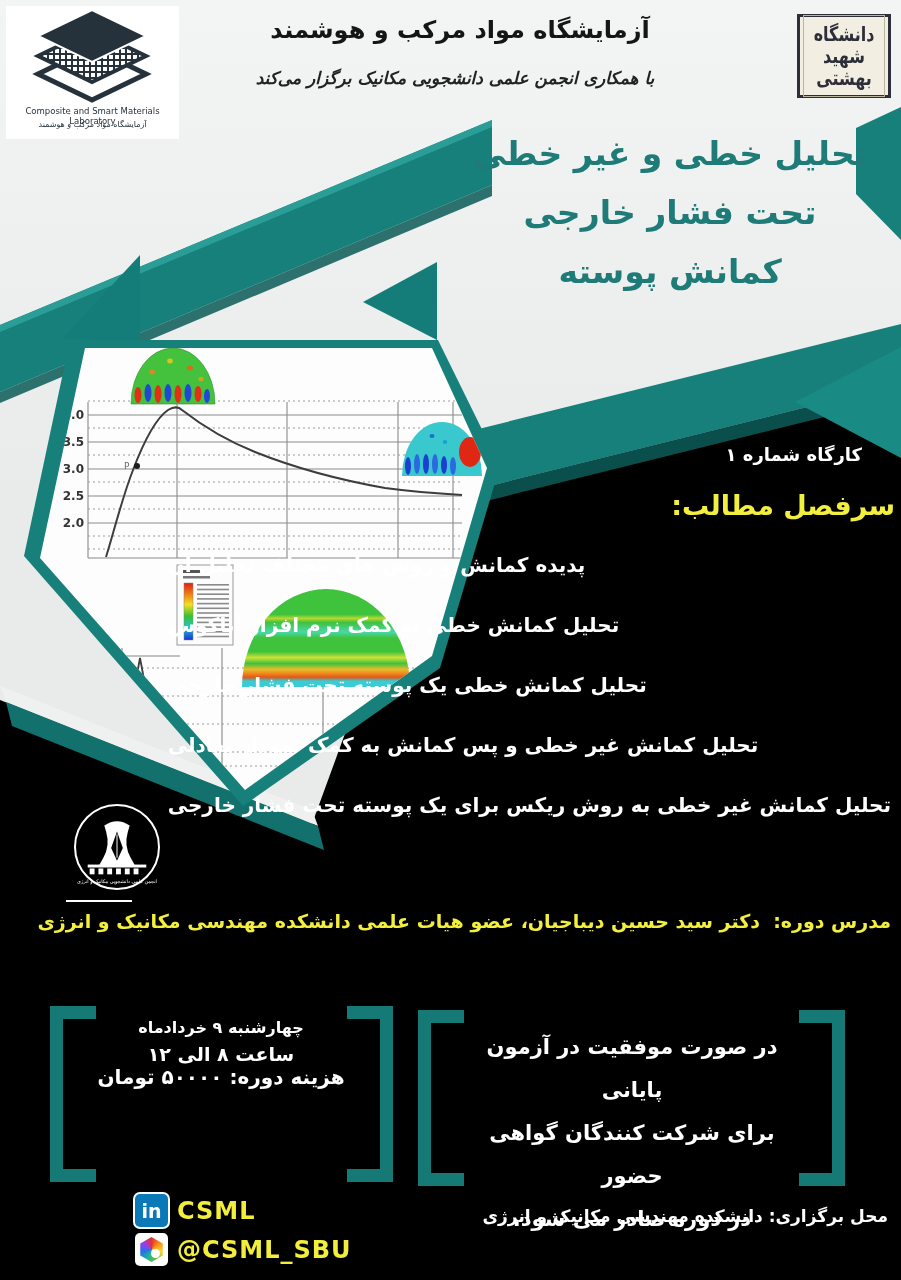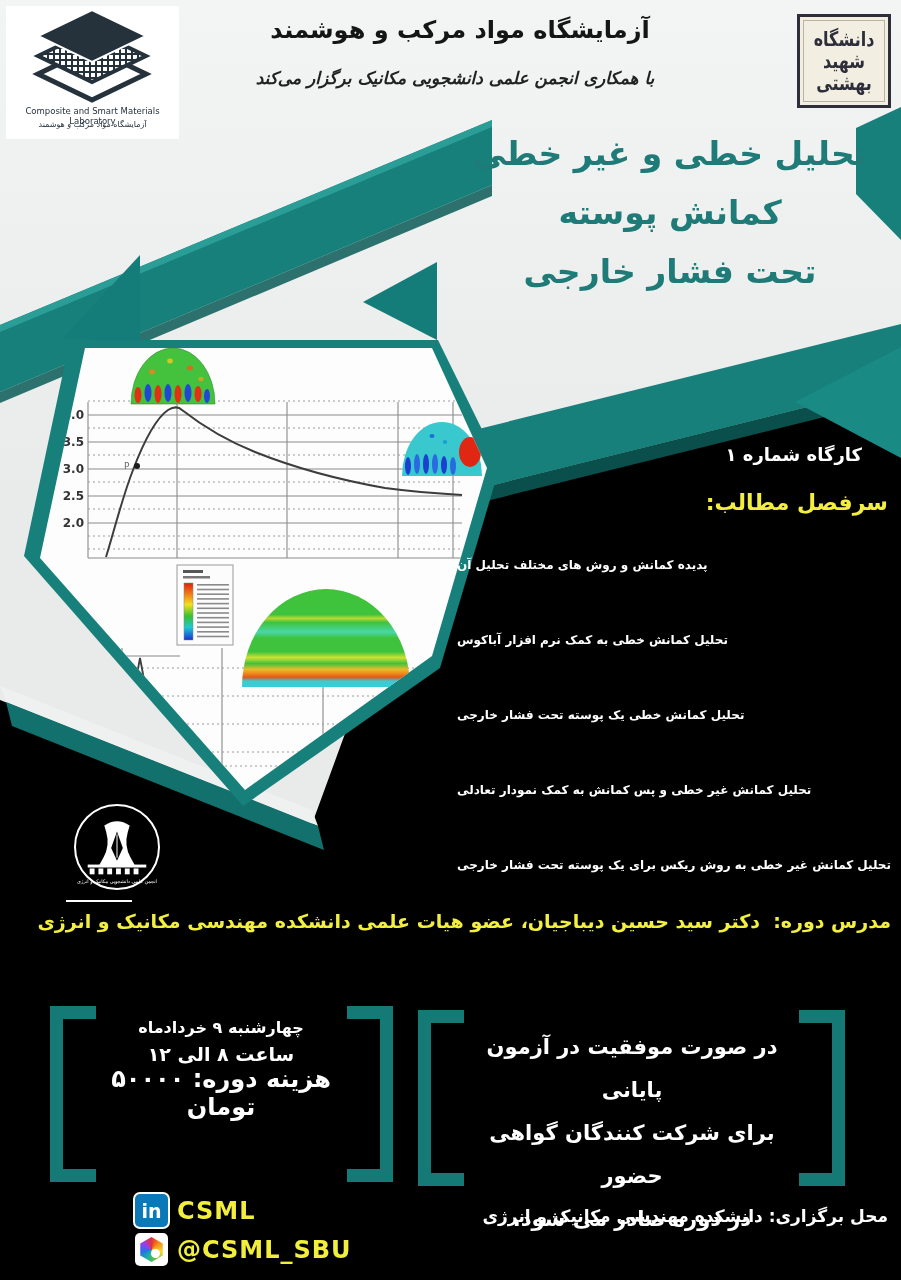--- a/index.html
+++ b/index.html
@@ -7,28 +7,28 @@
     position:relative;width:901px;height:1280px;overflow:hidden;
     background:linear-gradient(180deg,#f3f5f4,#e8ebea 40%);
     font-family:"DejaVu Sans",sans-serif;
   }
   .bg{position:absolute;left:0;top:0;}
   .txt{position:absolute;direction:rtl;}
   .header-1{left:180px;top:16px;width:560px;text-align:center;font-size:24px;font-weight:bold;color:#151515;}
   .header-2{left:145px;top:68px;width:620px;text-align:center;font-size:17px;font-weight:bold;color:#222;font-style:italic;}
   .title{left:440px;top:124px;width:460px;text-align:center;color:#1e7b77;font-weight:bold;font-size:33px;line-height:59px;}
   .workshop-no{right:39px;top:444px;color:#fff;font-size:18px;font-weight:bold;}
-  .topics-heading{right:13px;top:490px;color:#f3ef3f;font-size:22px;font-weight:bold;}
-  .topics{right:10px;top:552px;display:flex;flex-direction:column;align-items:flex-end;gap:49px;color:#fff;font-size:12px;font-weight:bold;}
+  .topics-heading{right:6px;top:490px;color:#f3ef3f;font-size:27px;font-weight:bold;}
+  .topics{right:10px;top:552px;display:flex;flex-direction:column;align-items:flex-end;gap:34px;color:#fff;font-size:20px;font-weight:bold;}
   .topics div{line-height:26px;white-space:nowrap;}
   .instructor{right:10px;top:910px;color:#f3ef3f;font-size:19px;font-weight:bold;white-space:nowrap;}
   .schedule{left:96px;top:1018px;width:250px;text-align:center;color:#fff;font-weight:bold;}
   .schedule .l1{font-size:16px;margin-bottom:6px;}
   .schedule .l2{font-size:19px;}
-  .schedule .fee{font-size:24px;}
+  .schedule .fee{font-size:20px;}
   .certificate{left:466px;top:1026px;width:332px;text-align:center;color:#fff;font-weight:bold;font-size:21px;line-height:43px;}
   .venue{right:13px;top:1206px;color:#fff;font-size:17px;font-weight:bold;}
   .br{position:absolute;width:46px;height:176px;border:13px solid #157a76;box-sizing:border-box;}
   .br.open{border-right:none;}
   .br.close{border-left:none;}
   .br-l-open{left:50px;top:1006px;}
   .br-l-close{left:347px;top:1006px;}
   .br-r-open{left:418px;top:1010px;}
   .br-r-close{left:799px;top:1010px;}
   .socials{position:absolute;left:135px;top:1194px;display:flex;flex-direction:column;gap:6px;}
@@ -37,21 +37,21 @@
     color:#fff;font-weight:bold;font-size:19px;display:flex;align-items:center;justify-content:center;}
   .hex-icon{width:33px;height:33px;border-radius:5px;background:#fff;position:relative;}
   .hexring{position:absolute;left:4px;top:4px;width:25px;height:25px;
     clip-path:polygon(50% 0,95% 26%,95% 74%,50% 100%,5% 74%,5% 26%);
     background:conic-gradient(#e23333,#f59016,#f5d933,#6cc033,#19b3a0,#2670e8,#9a3df0,#e23333);}
   .hexhole{position:absolute;left:12px;top:12px;width:9px;height:9px;border-radius:50%;background:#fff;}
   .handle{color:#f2ee3c;font-size:24px;font-weight:bold;letter-spacing:1px;}
   .csml-logo{position:absolute;left:6px;top:6px;width:173px;height:133px;background:#fff;}
   .csml-cap-en{position:absolute;left:0;top:100px;width:173px;text-align:center;font-size:8.5px;color:#25323c;}
   .csml-cap-fa{position:absolute;left:0;top:114px;width:173px;text-align:center;font-size:8px;color:#25323c;direction:rtl;}
-  .sbu-logo{position:absolute;left:797px;top:14px;width:94px;height:94px;background:#f2eee1;
+  .sbu-logo{position:absolute;left:797px;top:14px;width:94px;height:84px;background:#f2eee1;
     border:3px solid #2e2e3a;box-sizing:border-box;display:flex;align-items:center;justify-content:center;}
   .sbu-inner{width:80px;height:80px;border:1px solid #b9b3a0;display:flex;align-items:center;justify-content:center;}
   .sbu-text{direction:rtl;text-align:center;color:#2e2e3a;font-weight:bold;font-size:16px;line-height:1.1;transform:scaleY(1.25);}
   .assoc-logo{position:absolute;left:74px;top:804px;width:86px;height:86px;border:2px solid #fff;border-radius:50%;box-sizing:border-box;}
   .assoc-line{position:absolute;left:66px;top:900px;width:66px;height:2px;background:#fff;}
 </style>
 </head>
 <body>
 
 <div class="poster">
@@ -244,22 +244,22 @@
     <div class="sbu-inner">
       <div class="sbu-text">دانشگاه شهید بهشتی</div>
     </div>
   </div>
 
   <div class="txt header-1">آزمایشگاه مواد مرکب و هوشمند</div>
   <div class="txt header-2">با همکاری انجمن علمی دانشجویی مکانیک برگزار می‌کند</div>
 
   <div class="txt title">
     <div>تحلیل خطی و غیر خطی</div>
+    <div>تحت فشار خارجی</div>
     <div>کمانش پوسته</div>
-    <div>تحت فشار خارجی</div>
   </div>
 
   <div class="txt workshop-no">کارگاه شماره ۱</div>
   <div class="txt topics-heading">سرفصل مطالب:</div>
   <div class="txt topics">
     <div>پدیده کمانش و روش های مختلف تحلیل آن</div>
     <div>تحلیل کمانش خطی به کمک نرم افزار آباکوس</div>
     <div>تحلیل کمانش خطی یک پوسته تحت فشار خارجی</div>
     <div>تحلیل کمانش غیر خطی و پس کمانش به کمک نمودار تعادلی</div>
     <div>تحلیل کمانش غیر خطی به روش ریکس برای یک پوسته تحت فشار خارجی</div>

